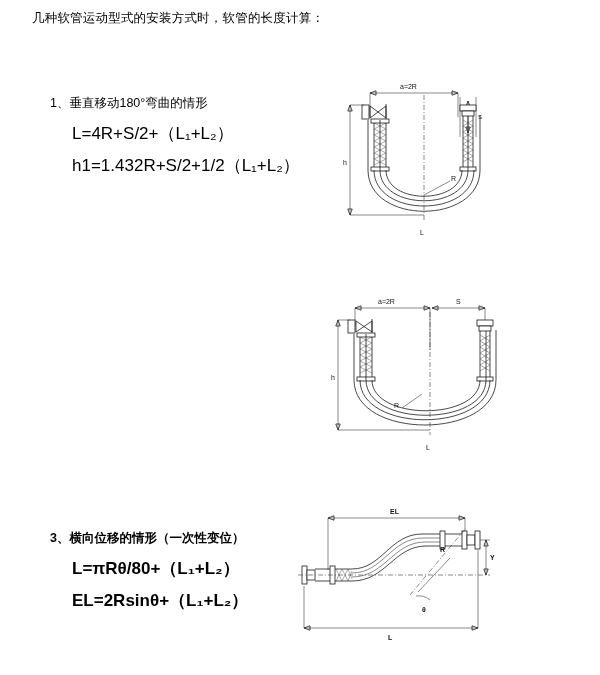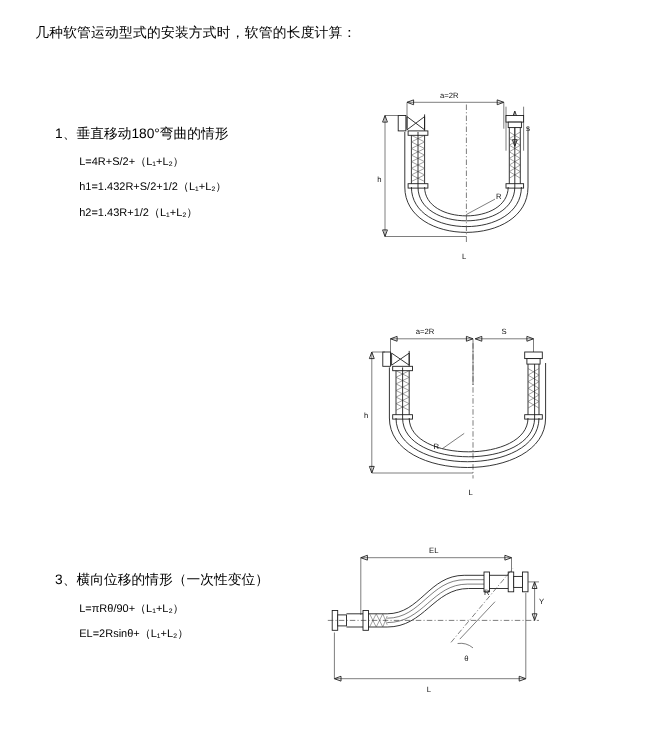--- a/index.html
+++ b/index.html
@@ -16,49 +16,49 @@
     overflow: hidden;
   }
   .page {
     position: relative;
     width: 600px;
     height: 675px;
   }
   .doc-title {
     position: absolute;
     left: 32px;
-    top: 22px;
+    top: 10px;
     font-size: 12.5px;
     letter-spacing: 0.2px;
     white-space: nowrap;
   }
   .section {
     position: absolute;
     left: 0;
     width: 600px;
   }
   .sec-1 { top: 75px; height: 190px; }
   .sec-2 { top: 285px; height: 190px; }
-  .sec-3 { top: 489px; height: 160px; }
+  .sec-3 { top: 500px; height: 160px; font-weight: bold; }
 
   .sec-text {
     position: absolute;
     left: 50px;
-    top: 38px;
+    top: 20px;
     width: 250px;
   }
   .sec-3 .sec-text { top: 30px; }
 
   .sec-heading {
     font-size: 12.5px;
     margin-bottom: 10px;
     white-space: nowrap;
   }
   .formula {
-    font-size: 10px;
+    font-size: 17px;
     margin: 0 0 9px 22px;
     white-space: nowrap;
   }
 
   .drawing {
     position: absolute;
   }
   .d1 { left: 310px; top: 0px; }
   .d2 { left: 310px; top: 5px; }
   .d3 { left: 290px; top: 0px; }
@@ -78,21 +78,20 @@
 <div class="page">
 
   <div class="doc-title">几种软管运动型式的安装方式时，软管的长度计算：</div>
 
   <div class="section sec-1">
 
     <div class="sec-text">
       <div class="sec-heading">1、垂直移动180°弯曲的情形</div>
       <div class="formula">L=4R+S/2+（L₁+L₂）</div>
       <div class="formula">h1=1.432R+S/2+1/2（L₁+L₂）</div>
-      <div class="formula">h2=1.43R+1/2（L₁+L₂）</div>
     </div>
 
     <div class="drawing d1">
       <svg width="210" height="190" viewBox="0 0 210 190">
 
         <line class="ln-thin" x1="60" y1="18" x2="148" y2="18"></line>
         <path class="ln" d="M60,18 l6,-2.2 v4.4 z" fill="#111"></path>
         <path class="ln" d="M148,18 l-6,-2.2 v4.4 z" fill="#111"></path>
         <text class="lbl" x="90" y="14">a=2R</text>
 
@@ -266,21 +265,21 @@
         <line class="ln-thin" x1="28" y1="140" x2="120" y2="140"></line>
         <text class="lbl" x="21" y="90">h</text>
       </svg>
     </div>
   </div>
 
   <div class="section sec-3">
 
     <div class="sec-text">
       <div class="sec-heading">3、横向位移的情形（一次性变位）</div>
-      <div class="formula">L=πRθ/90+（L₁+L₂）</div>
+      <div class="formula">L=πRθ/80+（L₁+L₂）</div>
       <div class="formula">EL=2Rsinθ+（L₁+L₂）</div>
     </div>
 
     <div class="drawing d3">
       <svg width="230" height="150" viewBox="0 0 230 150">
 
         <line class="ln-thin" x1="38" y1="18" x2="175" y2="18"></line>
         <path class="ln" d="M38,18 l6,-2.2 v4.4 z" fill="#111"></path>
         <path class="ln" d="M175,18 l-6,-2.2 v4.4 z" fill="#111"></path>
         <text class="lbl" x="100" y="14">EL</text>

